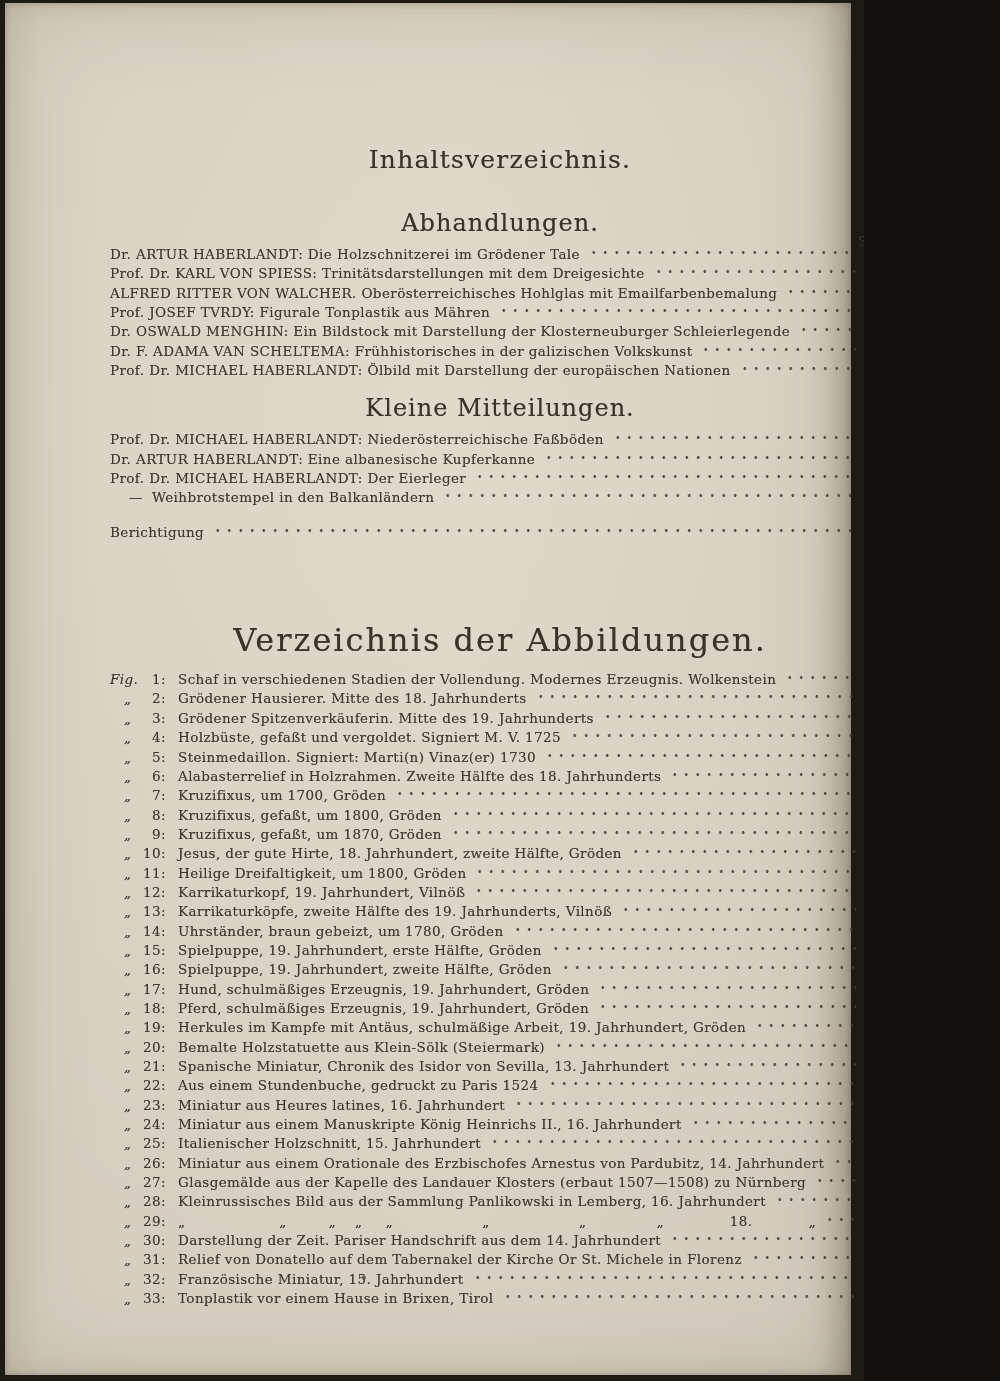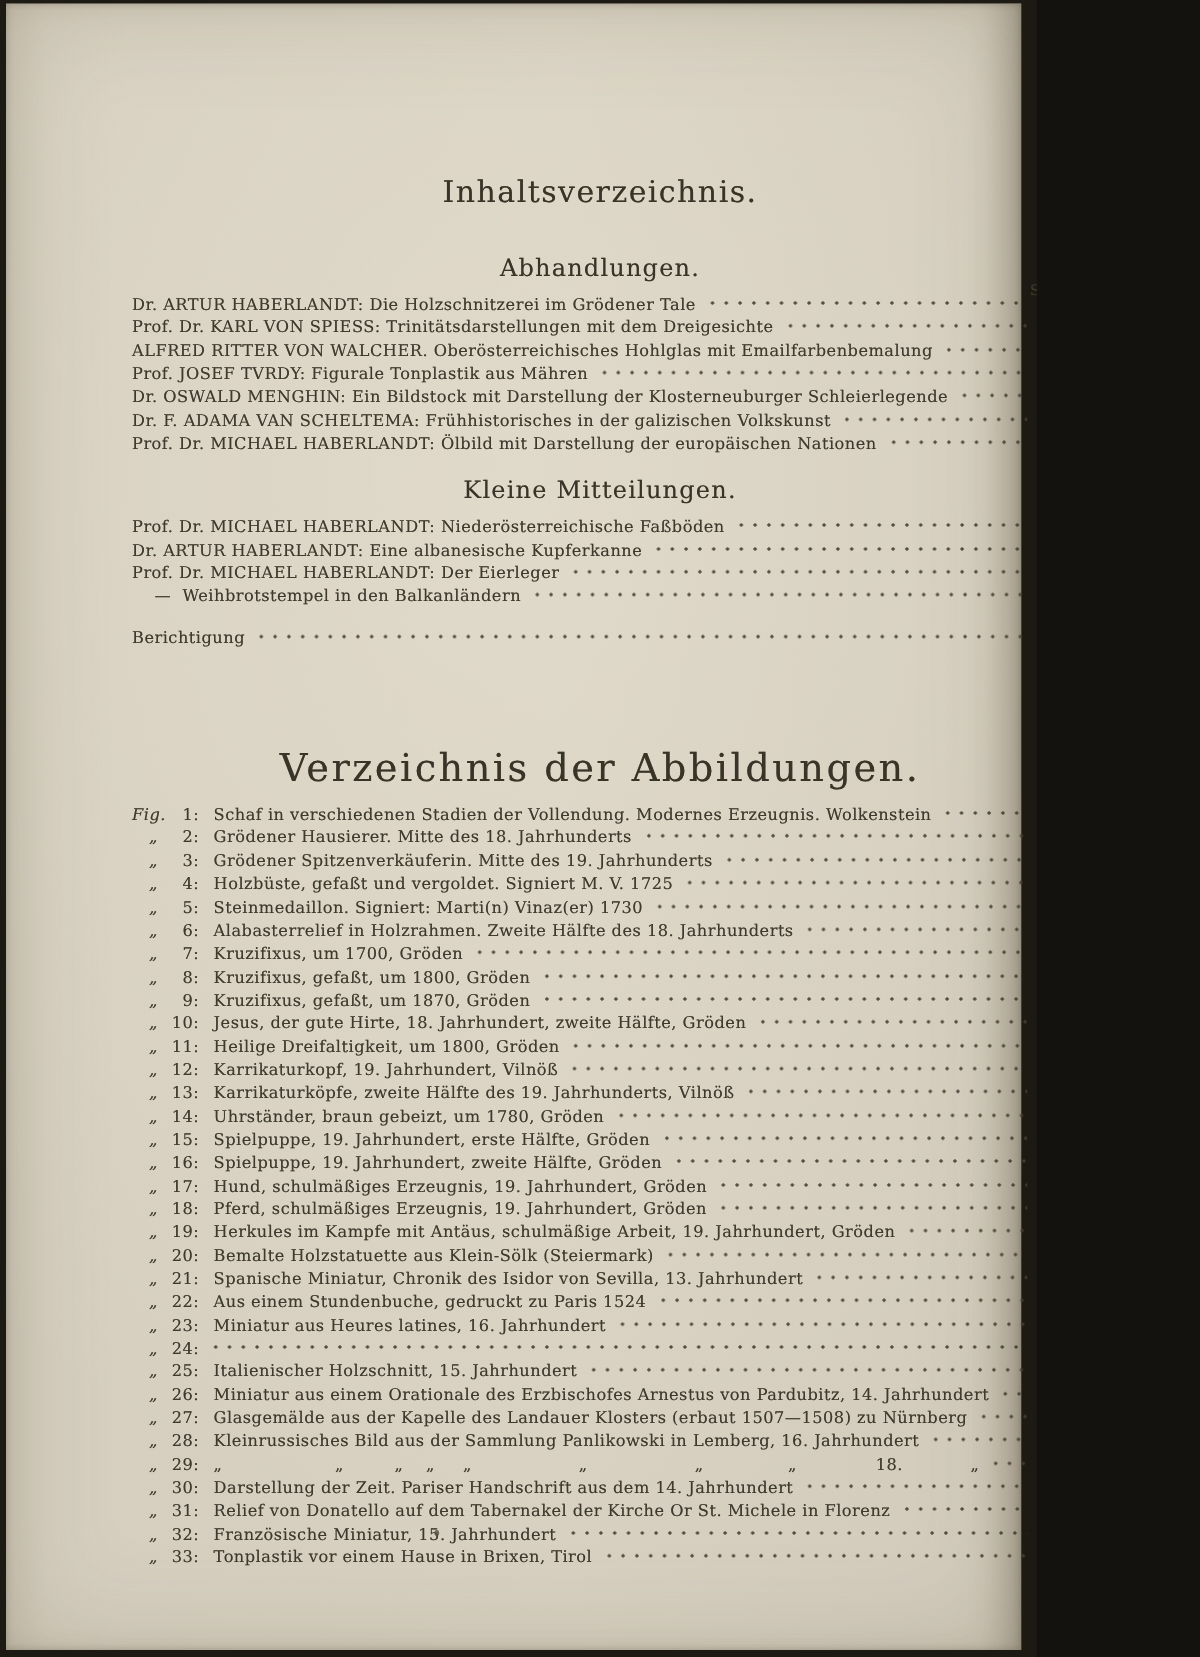--- a/index.html
+++ b/index.html
@@ -51,21 +51,21 @@
     line-height: 30px;
     text-align: center;
     color: #393428;
   }
 
   .section-head { position: relative; margin-top: 36px; }
   .section-head.kleine { margin-top: 16px; }
 
   .h2 {
     margin: 0;
-    font-size: 20px;
+    font-size: 24px;
     font-weight: normal;
     letter-spacing: 1px;
     line-height: 24px;
     text-align: center;
     color: #393428;
   }
 
   .h2-big {
     margin: 84px 0 0;
     font-size: 32px;
@@ -411,20 +411,21 @@
             <span class="flabel">   „</span>
             <span class="fnum">23:</span>
             <span class="etext ftext">Miniatur aus Heures latines, 16. Jahrhundert</span>
             <span class="leader"></span>
             <span class="epage">29</span>
           </div>
 
           <div class="row">
             <span class="flabel">   „</span>
             <span class="fnum">24:</span>
+            <span class="etext ftext">Miniatur aus einem Manuskripte König Heinrichs II., 16. Jahrhundert</span>
             <span class="leader"></span>
             <span class="epage">29</span>
           </div>
 
           <div class="row">
             <span class="flabel">   „</span>
             <span class="fnum">25:</span>
             <span class="etext ftext">Italienischer Holzschnitt, 15. Jahrhundert</span>
             <span class="leader"></span>
             <span class="epage">29</span>

